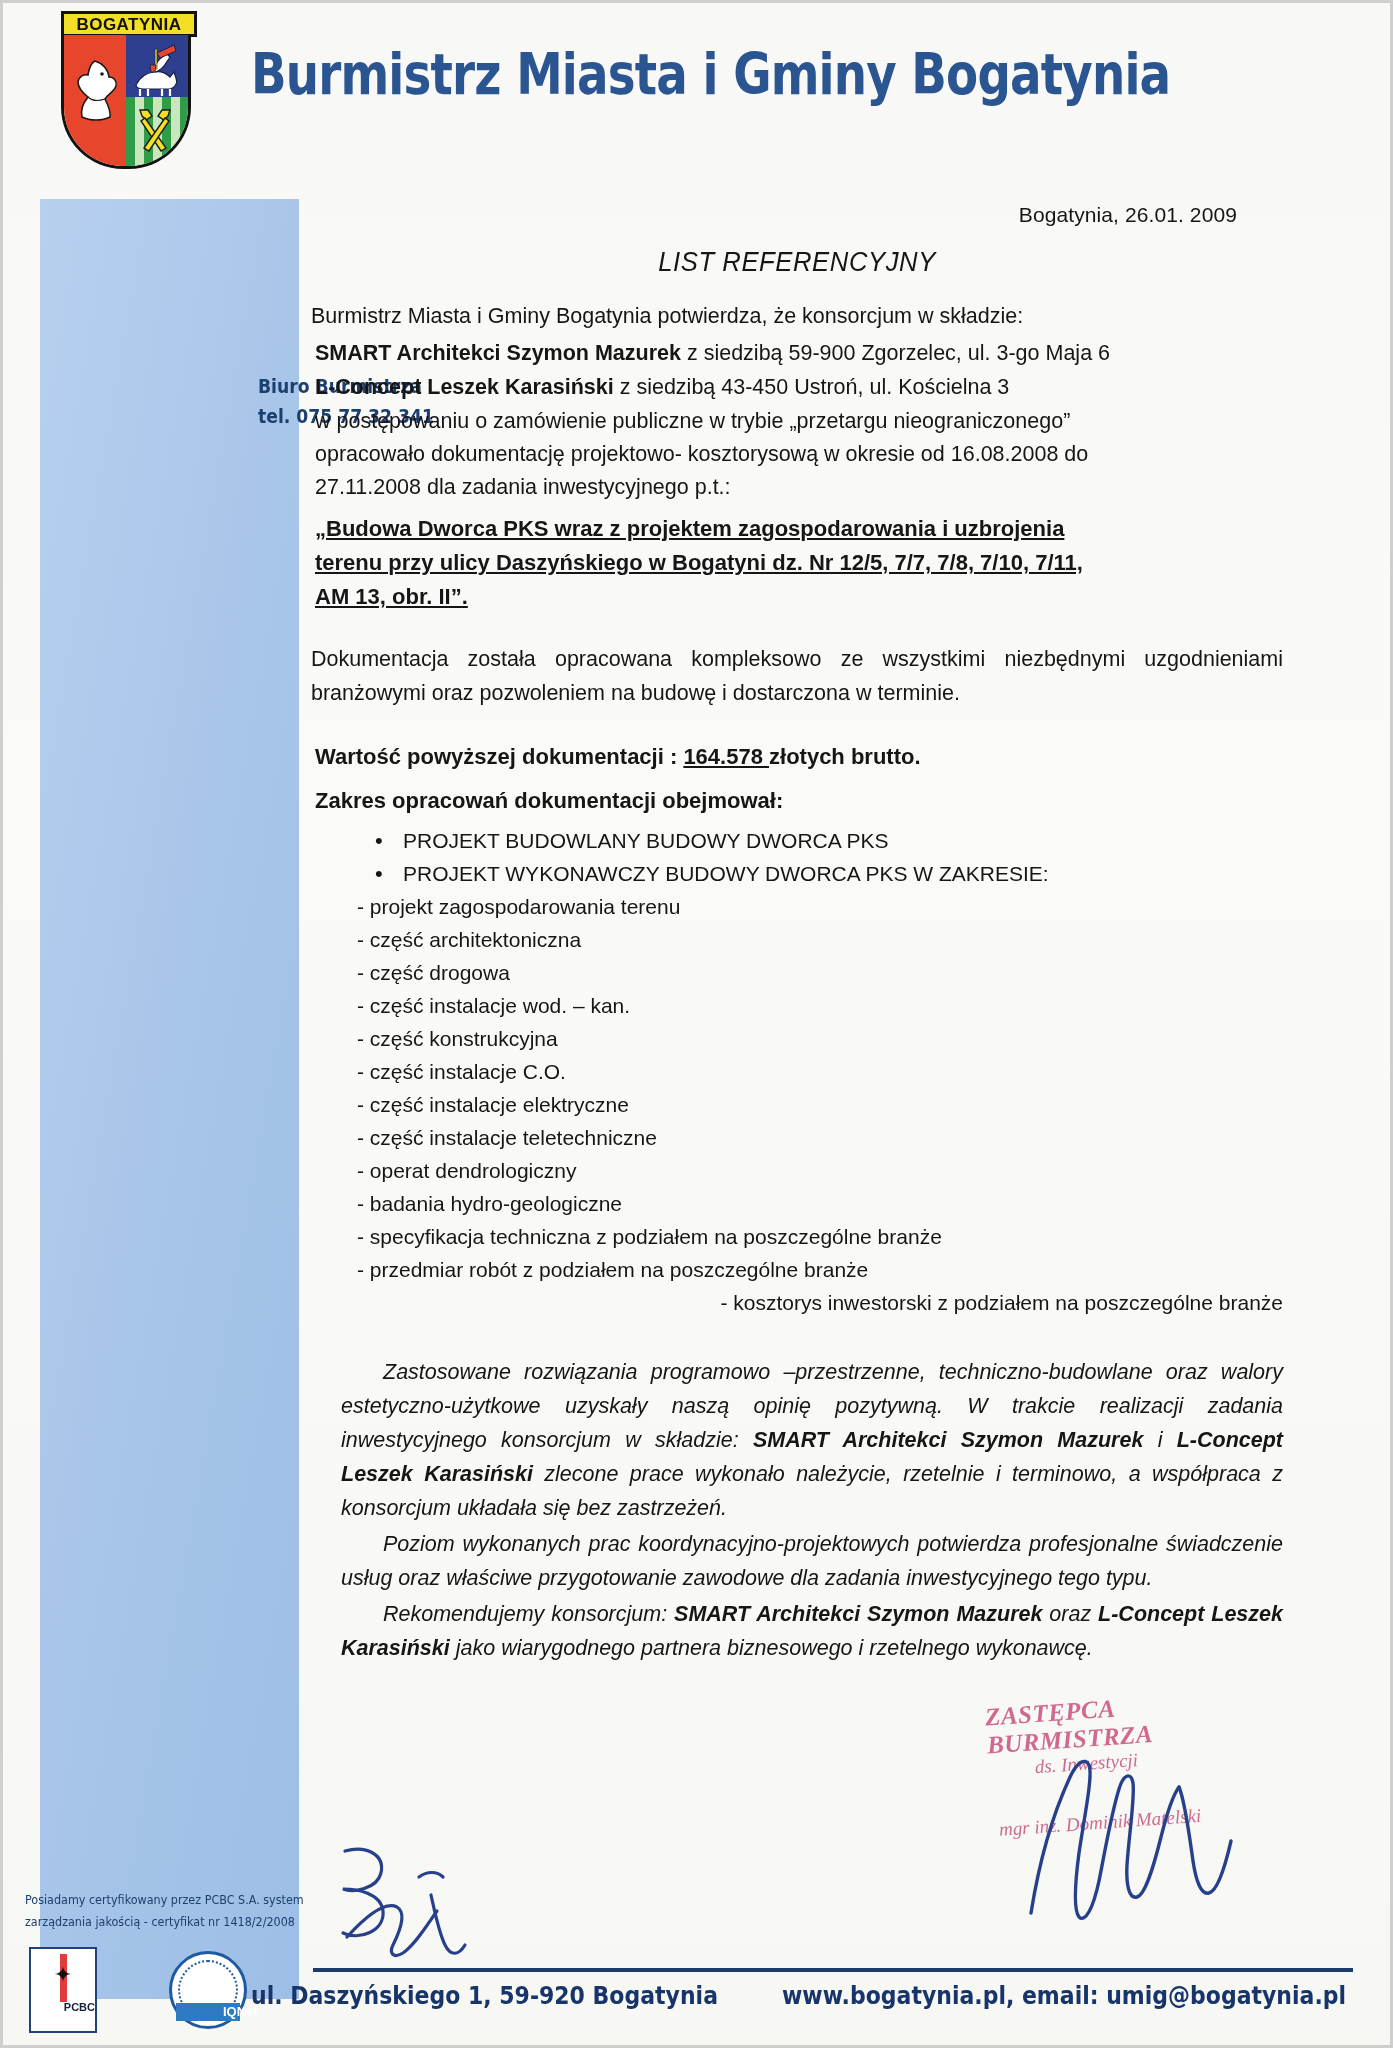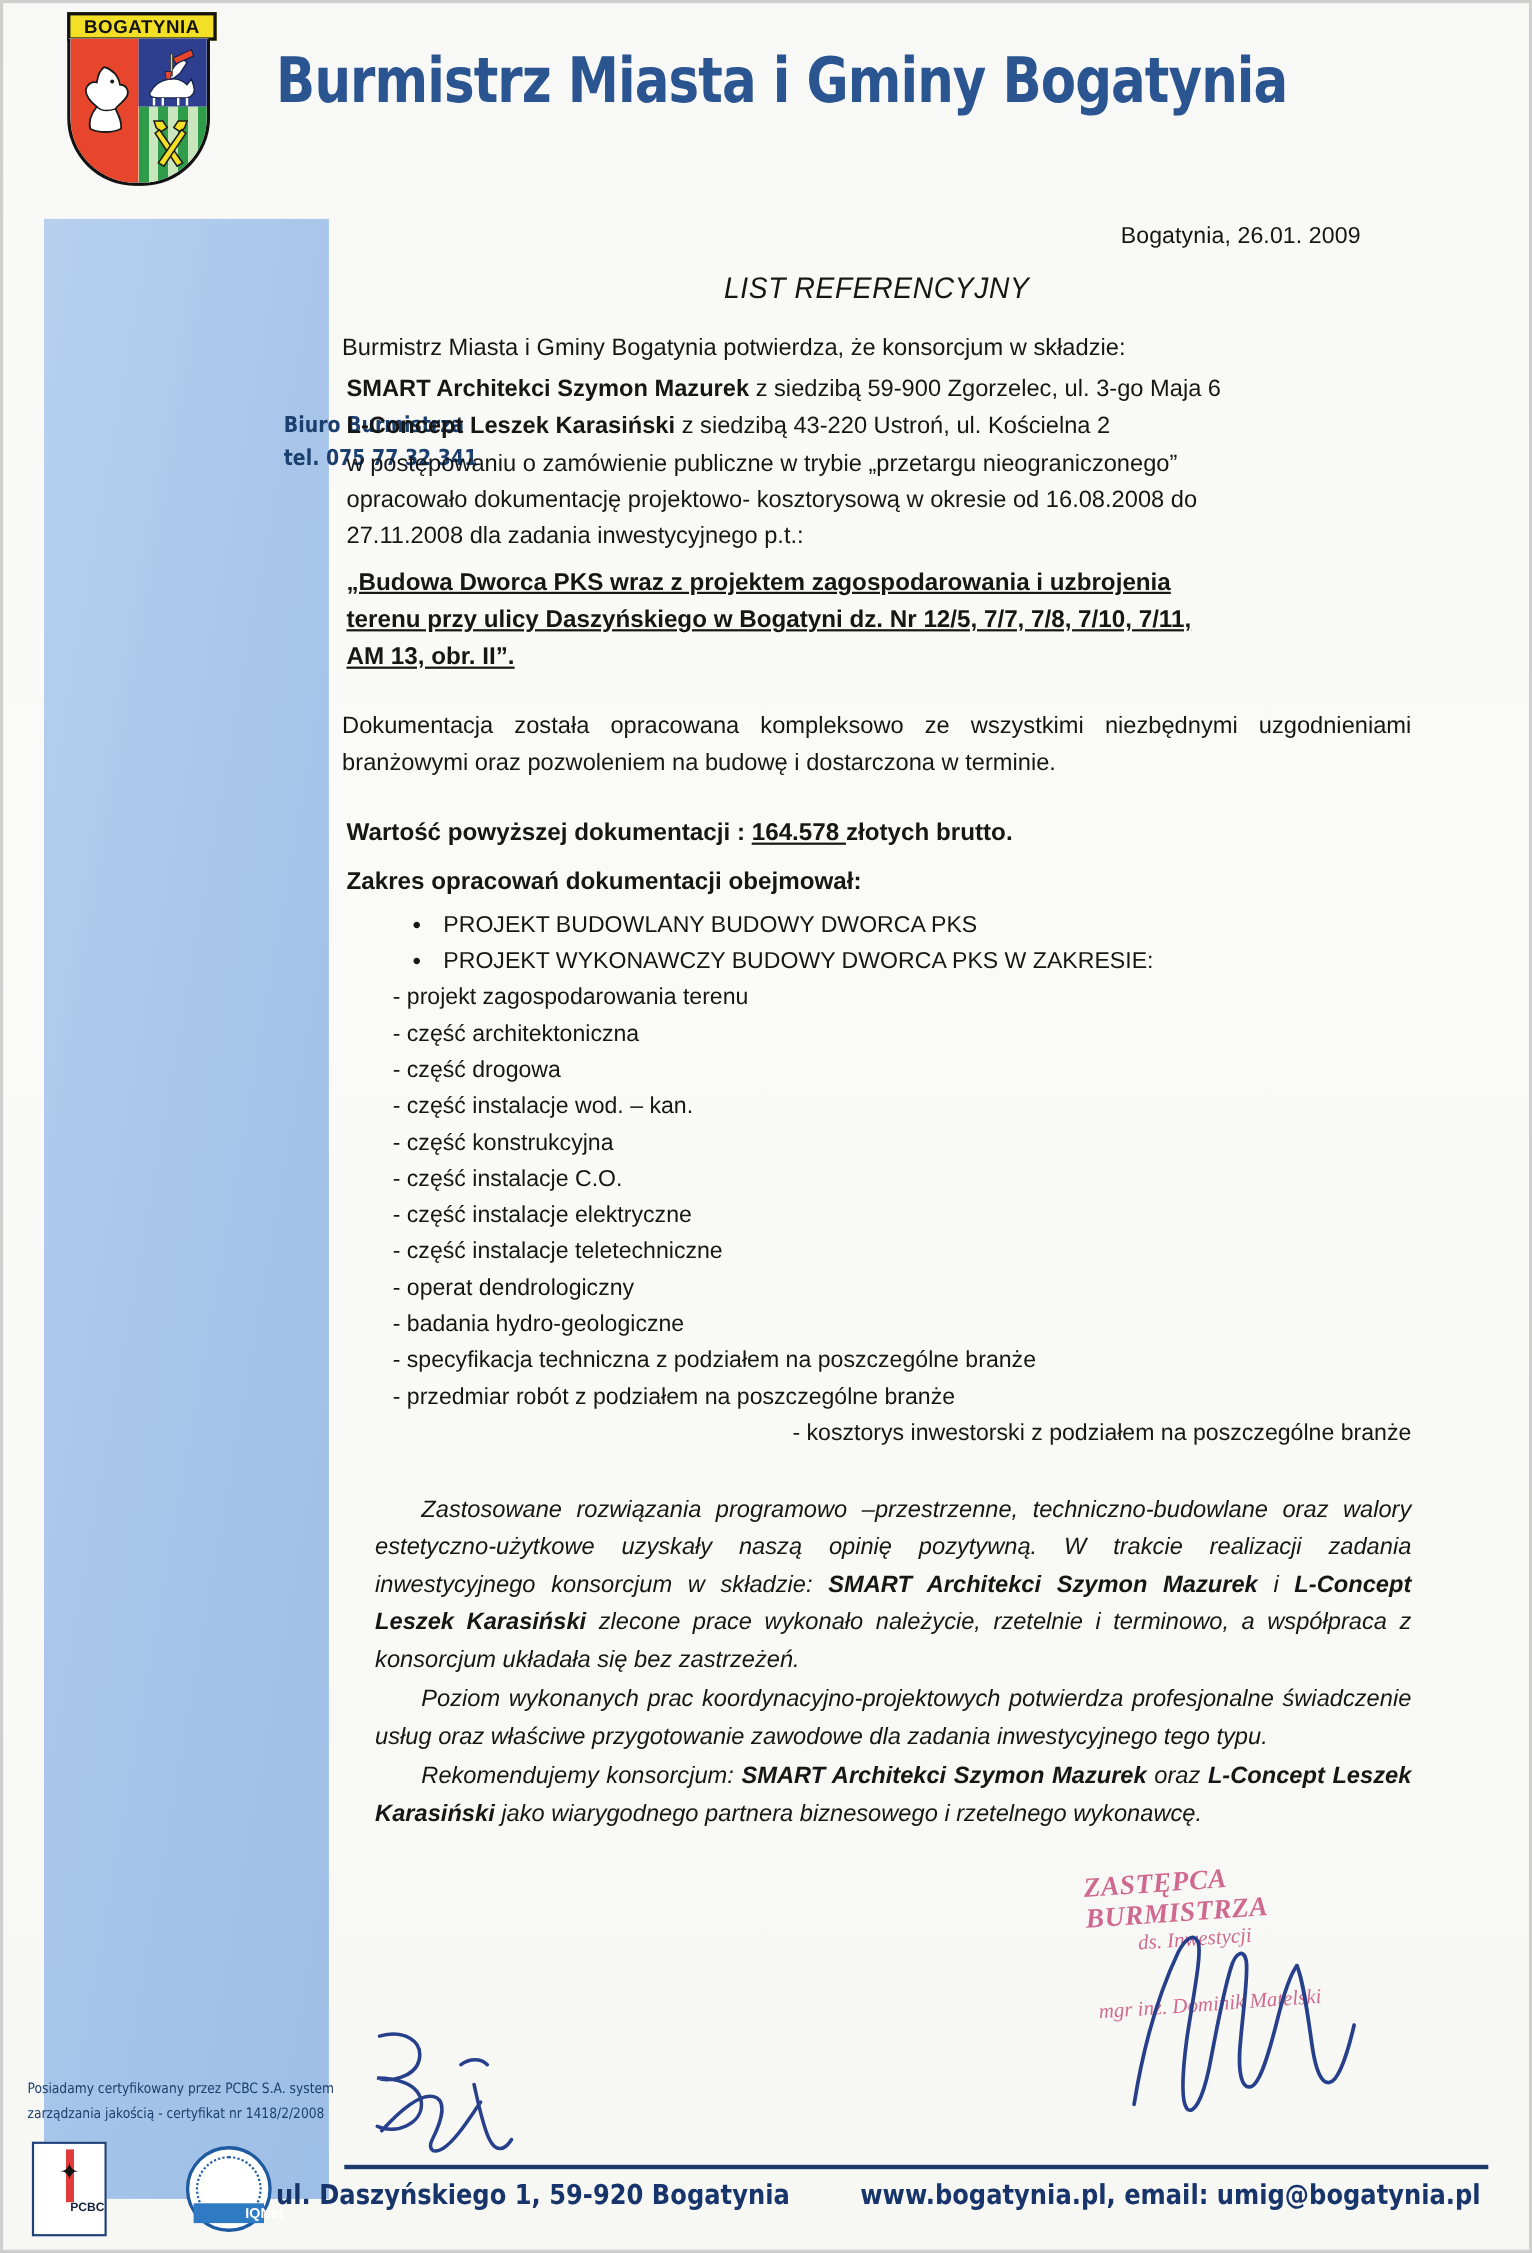--- a/index.html
+++ b/index.html
@@ -420,21 +420,21 @@
     <div class="date-line">Bogatynia, 26.01. 2009</div>
 
     <div class="doc-title">LIST REFERENCYJNY</div>
 
     <div class="p intro-line">Burmistrz Miasta i Gminy Bogatynia potwierdza, że konsorcjum w składzie:</div>
 
     <div class="p party">
       <span class="b">SMART Architekci Szymon Mazurek</span><span> z siedzibą 59-900 Zgorzelec, ul. 3-go Maja 6</span>
     </div>
     <div class="p party">
-      <span class="b">L-Concept Leszek Karasiński</span><span> z siedzibą  43-220 Ustroń, ul. Kościelna 2</span>
+      <span class="b">L-Concept Leszek Karasiński</span><span> z siedzibą  43-450 Ustroń, ul. Kościelna 3</span>
     </div>
 
     <div class="p cont">w postępowaniu o zamówienie publiczne w trybie „przetargu nieograniczonego”</div>
     <div class="p cont">opracowało dokumentację projektowo- kosztorysową w okresie od 16.08.2008 do</div>
     <div class="p cont">27.11.2008 dla zadania inwestycyjnego p.t.:</div>
 
     <div class="title-quote">
       <div>„Budowa Dworca PKS wraz z projektem zagospodarowania i uzbrojenia</div>
       <div>terenu przy ulicy   Daszyńskiego w Bogatyni dz. Nr 12/5, 7/7, 7/8, 7/10, 7/11,</div>
       <div>AM 13, obr. II”.</div>

